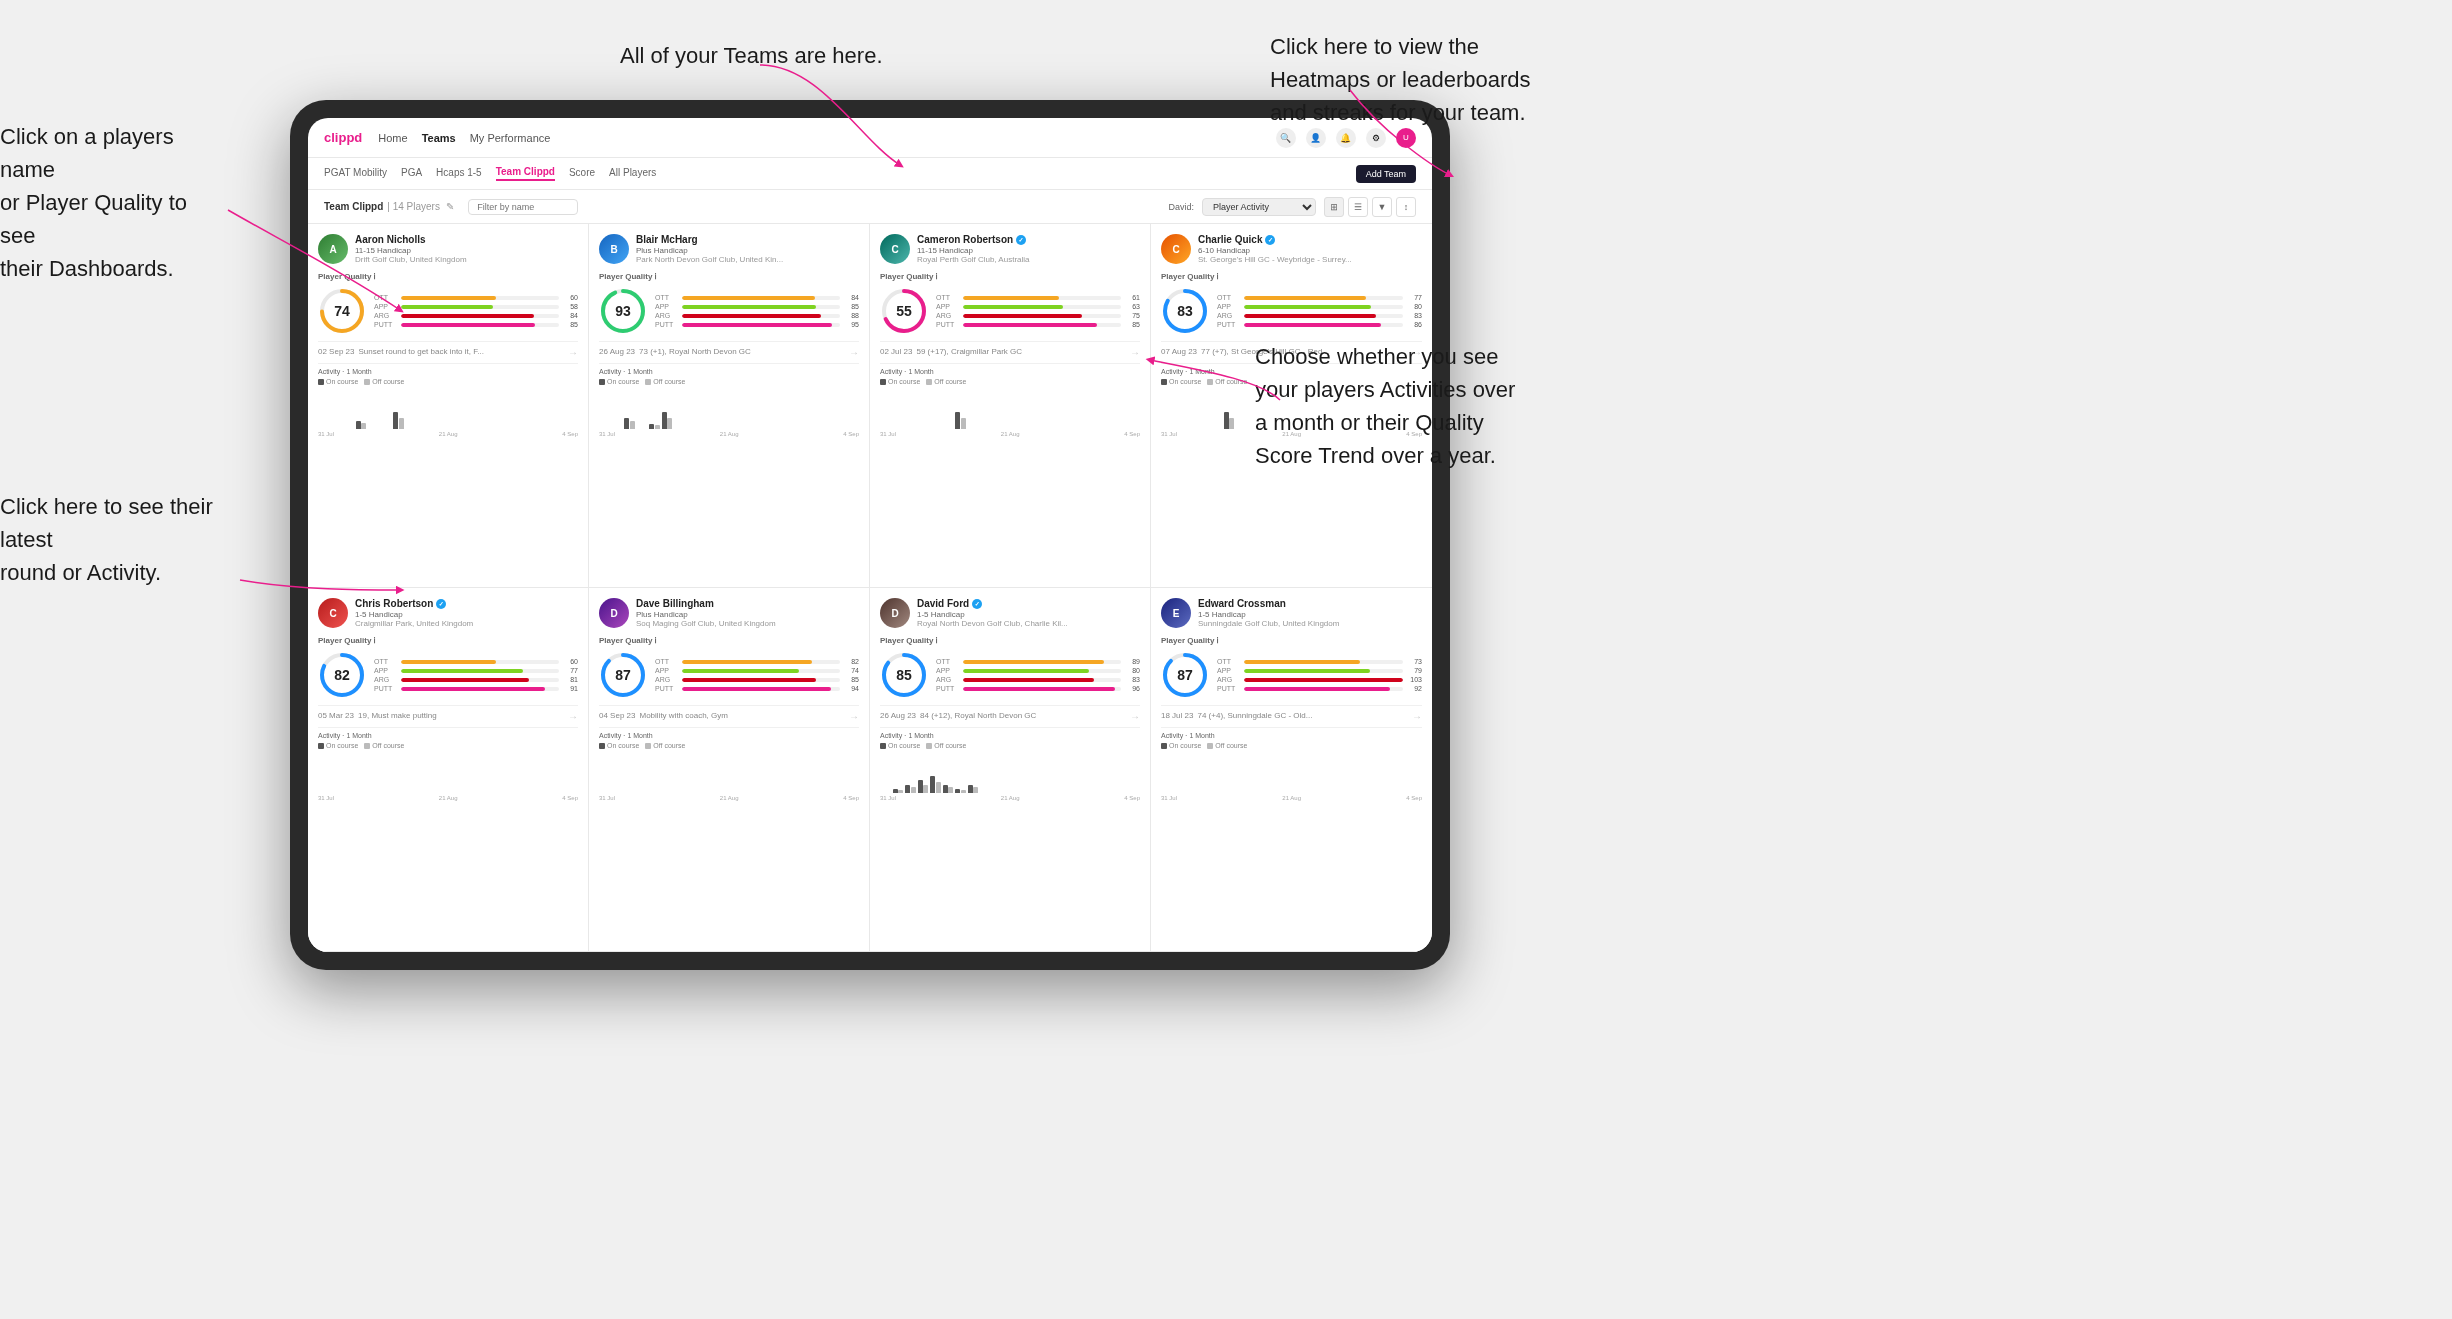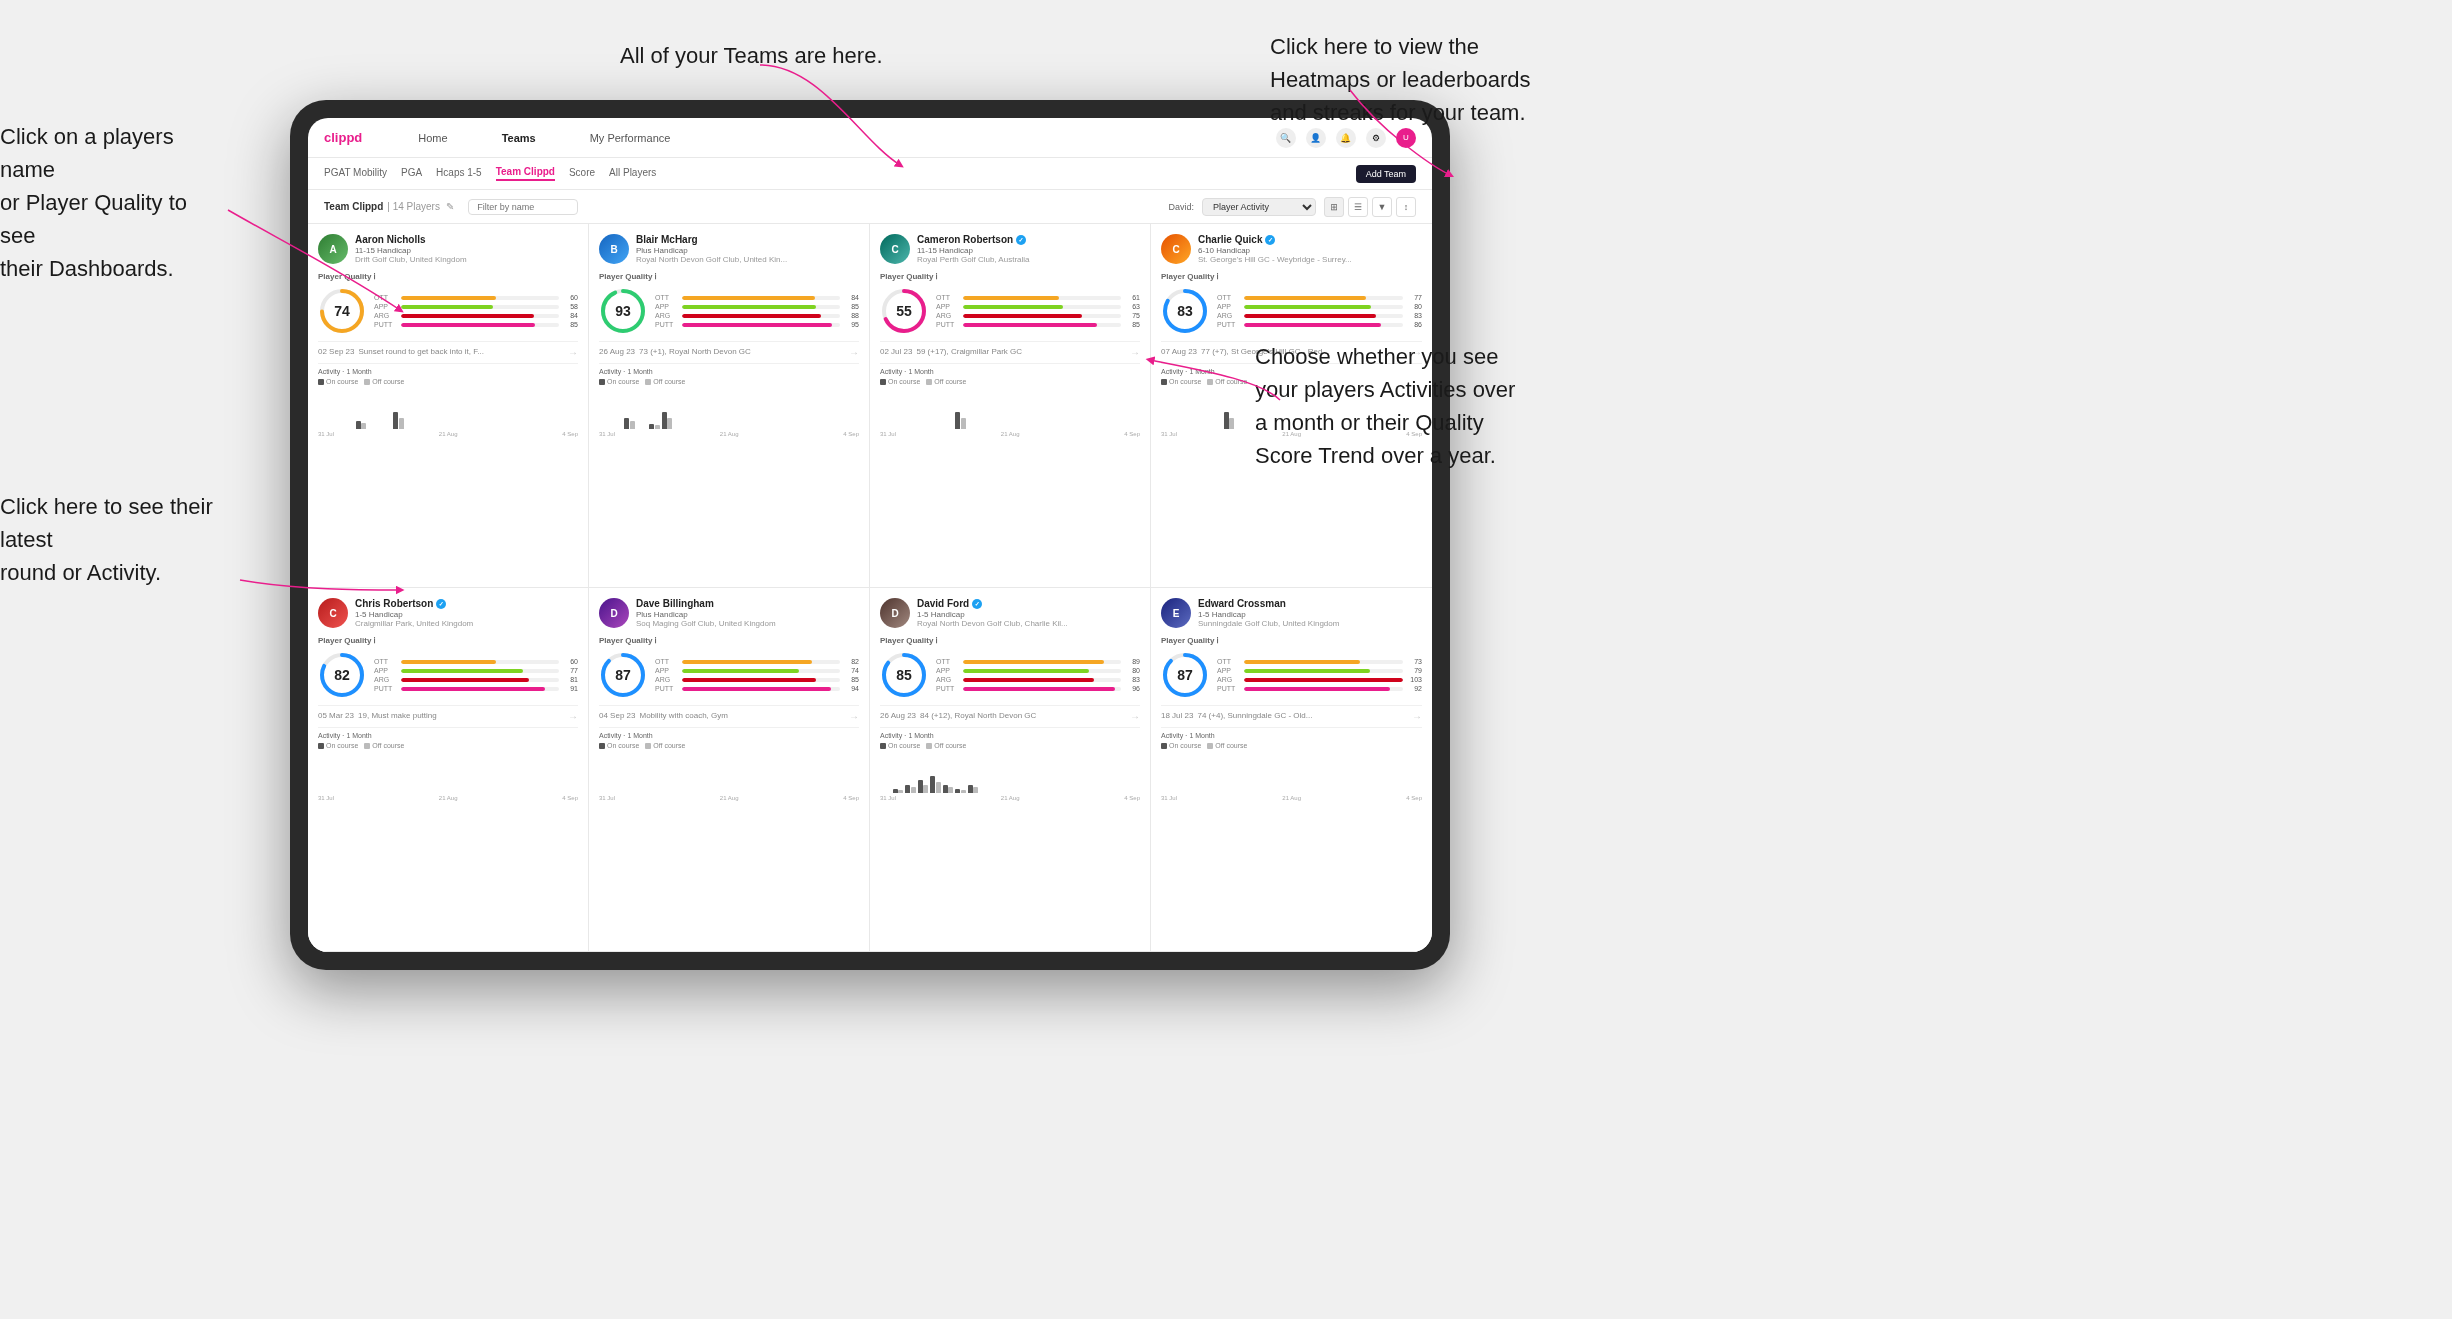--- a/index.html
+++ b/index.html
@@ -52,21 +52,20 @@
     .nav-items {
       display: flex;
       gap: 14px;
       flex: 1;
     }
     .nav-item {
       font-size: 11px;
       color: #555;
       cursor: pointer;
       padding: 2px 0;
-      margin-left: 40px;
     }
     .nav-item.active { color: #222; font-weight: 600; }
     .nav-icons {
       display: flex;
       gap: 10px;
       align-items: center;
     }
     .nav-icon {
       width: 20px;
       height: 20px;
@@ -610,21 +609,21 @@
     <div class="player-header">
       <div class="player-avatar av-blue">
         B
       </div>
       <div class="player-info">
         <div class="player-name">
           Blair McHarg
           
         </div>
         <div class="player-hcp">Plus Handicap</div>
-        <div class="player-club">Royal North Devon Golf Club, United Kin...</div>
+        <div class="player-club">Park North Devon Golf Club, United Kin...</div>
       </div>
     </div>
 
     <div class="quality-label">Player Quality ℹ</div>
 
     <div class="quality-section">
       <div class="score-ring">
         <svg viewBox="0 0 48 48">
           <circle class="ring-bg" cx="24" cy="24" r="20"></circle>
           <circle class="ring-fill" cx="24" cy="24" r="20" stroke="#2ecc71" stroke-dasharray="116.86724671354031 125.66370614359172" stroke-dashoffset="0"></circle>

